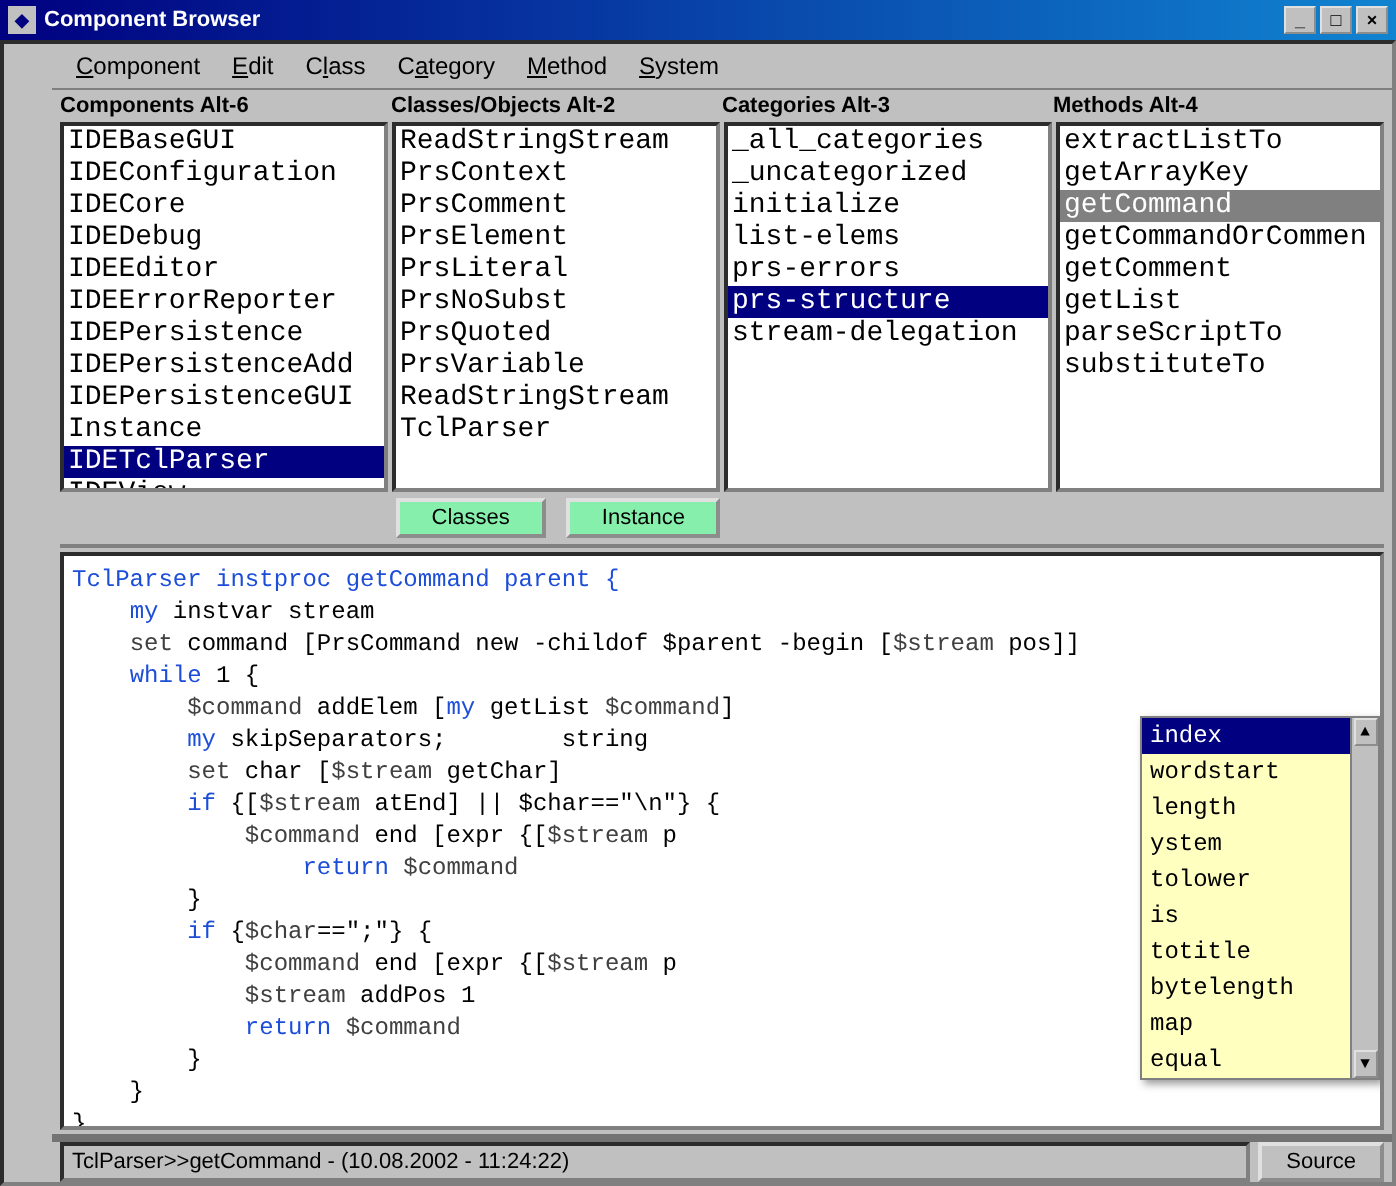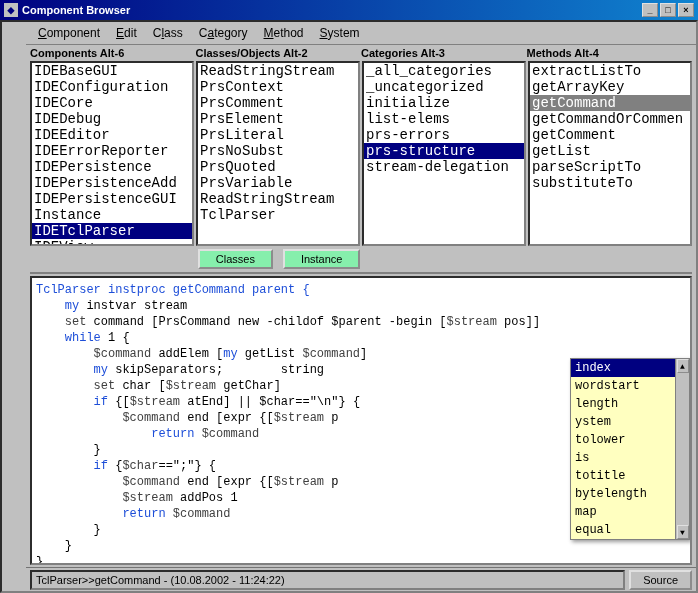--- a/index.html
+++ b/index.html
@@ -232,21 +232,21 @@
     }
     .autocomplete-item.selected {
       background: #000080;
       color: white;
     }
 
     
     .status-bar {
       height: 24px;
       background: #c0c0c0;
-      border-top: 1px solid #737373;
+      border-top: 4px solid #737373;
       display: flex;
       align-items: center;
       padding: 0 4px;
       margin-top: 2px;
       font-family: Arial, sans-serif;
       font-size: 11px;
       gap: 4px;
     }
     .status-text-box {
       flex: 1;

